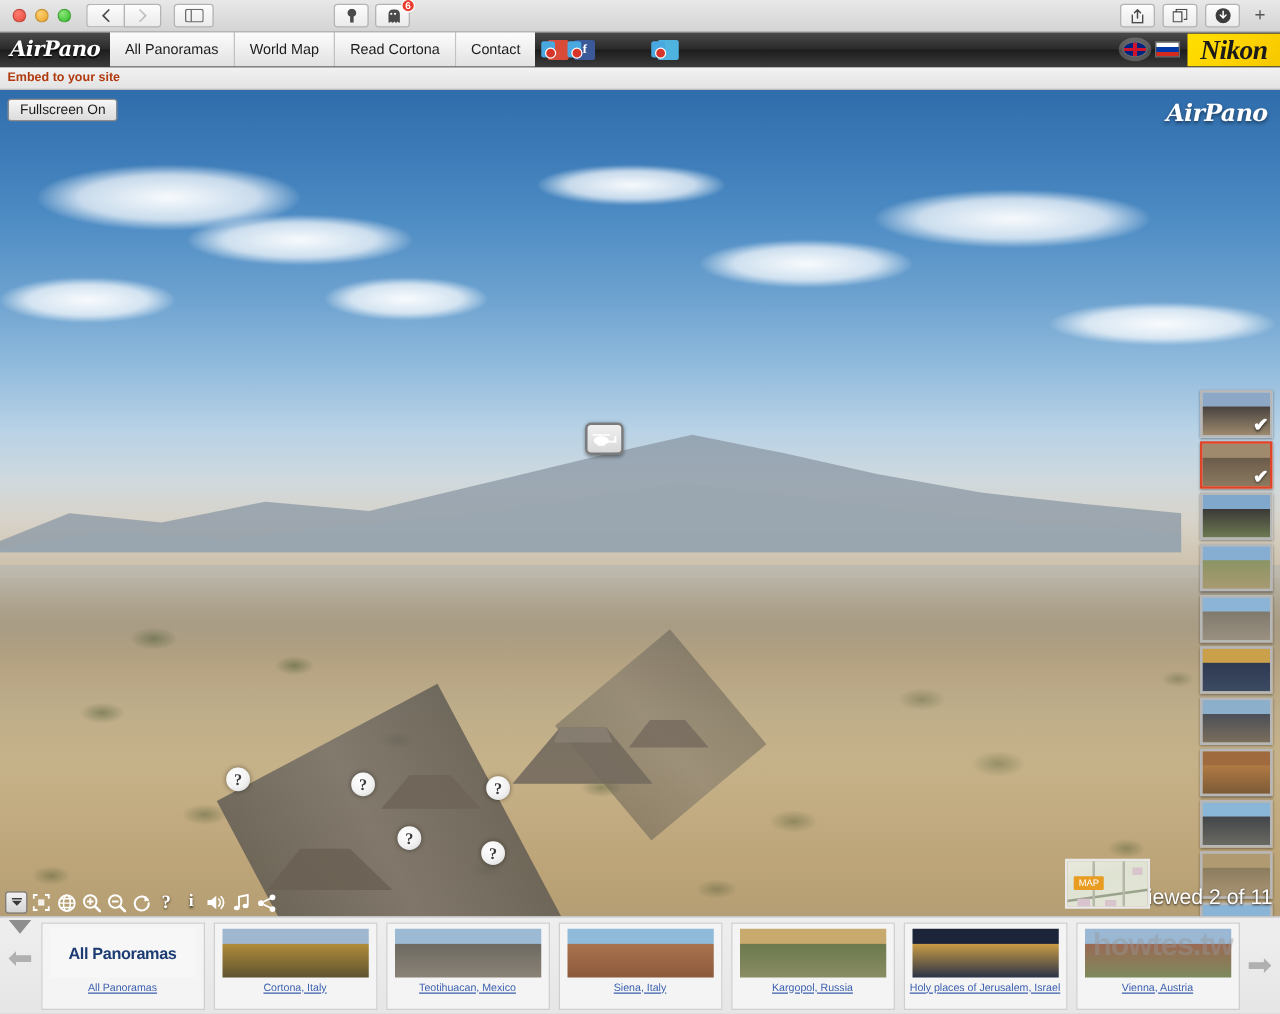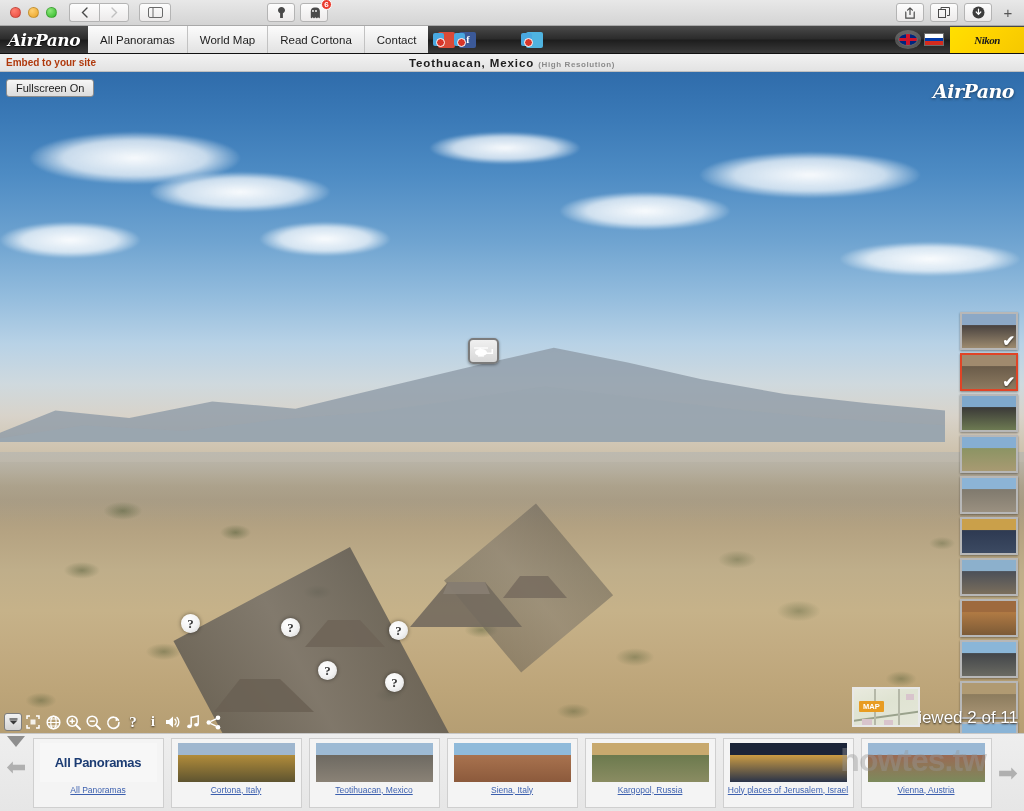--- a/index.html
+++ b/index.html
@@ -131,21 +131,21 @@
   }
   .flag-ru {
     background: linear-gradient(to bottom,#fff 0 33%, #0039a6 33% 66%, #d52b1e 66% 100%);
   }
   .nikon {
     width: 74px; height: 26px;
     background: linear-gradient(135deg,#ffe000 0%, #ffd400 45%, #f5c800 100%);
     display: flex; align-items: center; justify-content: center;
     font-family: "Liberation Serif", serif;
     font-style: italic; font-weight: bold;
-    font-size: 11px; color: #1a1a1a;
+    font-size: 22px; color: #1a1a1a;
     letter-spacing: -0.5px;
   }
 
   
   .title-strip {
     height: 18px;
     background: linear-gradient(to bottom,#f2f2f2,#e3e3e3);
     display: flex; align-items: center;
     position: relative;
     border-bottom: 1px solid #bfbfbf;
@@ -297,21 +297,21 @@
     position: absolute; right: 104px; bottom: 6px;
     width: 68px; height: 40px;
     border: 2px solid #e8e8e8;
     background: linear-gradient(160deg,#e9eade,#dfe3d2 40%,#e4e6d8);
     overflow: hidden;
     cursor: pointer;
   }
   .map-label {
     position: absolute; left: 5px; top: 12px;
     background: #e89c22; color: #fff;
-    font-size: 7.5px; font-weight: bold;
+    font-size: 7.5px; font-weight: normal;
     padding: 1px 4px; border-radius: 1px;
   }
   .map-road { position: absolute; background: #9aa28c; }
 
   
   .viewer-toolbar {
     position: absolute; left: 0; bottom: 0;
     height: 22px;
     display: flex; align-items: center;
     padding-left: 4px; gap: 2px;
@@ -377,21 +377,21 @@
     width: 117px; height: 39px;
     background: #f7f7f7;
     display: flex; align-items: center; justify-content: center;
     font-size: 13px; font-weight: bold; color: #1c3c73;
     font-family: "Liberation Sans", sans-serif;
     letter-spacing: -0.3px;
   }
   .gal-right-arrow { width: 34px; display: flex; align-items: center; justify-content: center; }
   .howto-wm {
     position: absolute; right: 38px; top: 8px;
-    font-size: 32px; font-weight: bold;
+    font-size: 25px; font-weight: bold;
     color: rgba(150,150,150,.42);
     letter-spacing: -1px;
     pointer-events: none;
     font-family: "Liberation Sans", sans-serif;
   }
 </style>
 </head>
 <body>
 
 <div class="browser-chrome">
@@ -474,24 +474,20 @@
   </div>
   <div class="ap-nav-right">
     <div class="flag flag-uk"></div>
     <div class="flag flag-ru"></div>
     <div class="nikon">Nikon</div>
   </div>
 </div>
 
 <div class="title-strip">
   <span class="embed-link">Embed to your site</span>
-  <div class="title-center">
-    <span>Teothuacan, Mexico</span>
-    <span class="title-sub">(High Resolution)</span>
-  </div>
 </div>
 
 <div class="viewer">
   <div class="sky"></div>
 
   <div class="cloud" style="left:30px;top:60px;width:210px;height:52px;"></div>
   <div class="cloud" style="left:150px;top:100px;width:180px;height:40px;"></div>
   <div class="cloud" style="left:260px;top:150px;width:130px;height:34px;"></div>
   <div class="cloud" style="left:0px;top:150px;width:140px;height:36px;"></div>
   <div class="cloud" style="left:560px;top:120px;width:170px;height:38px;"></div>

